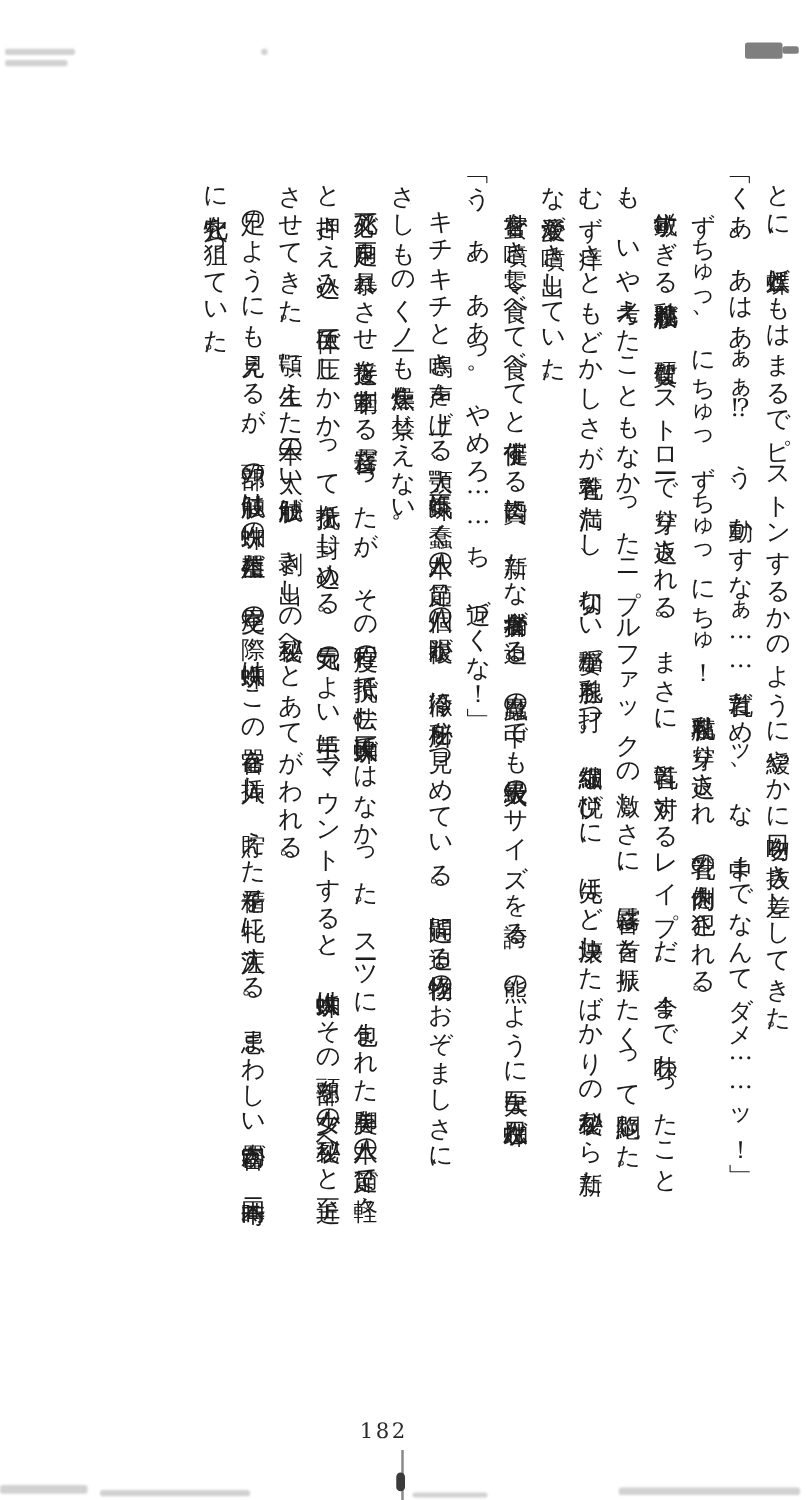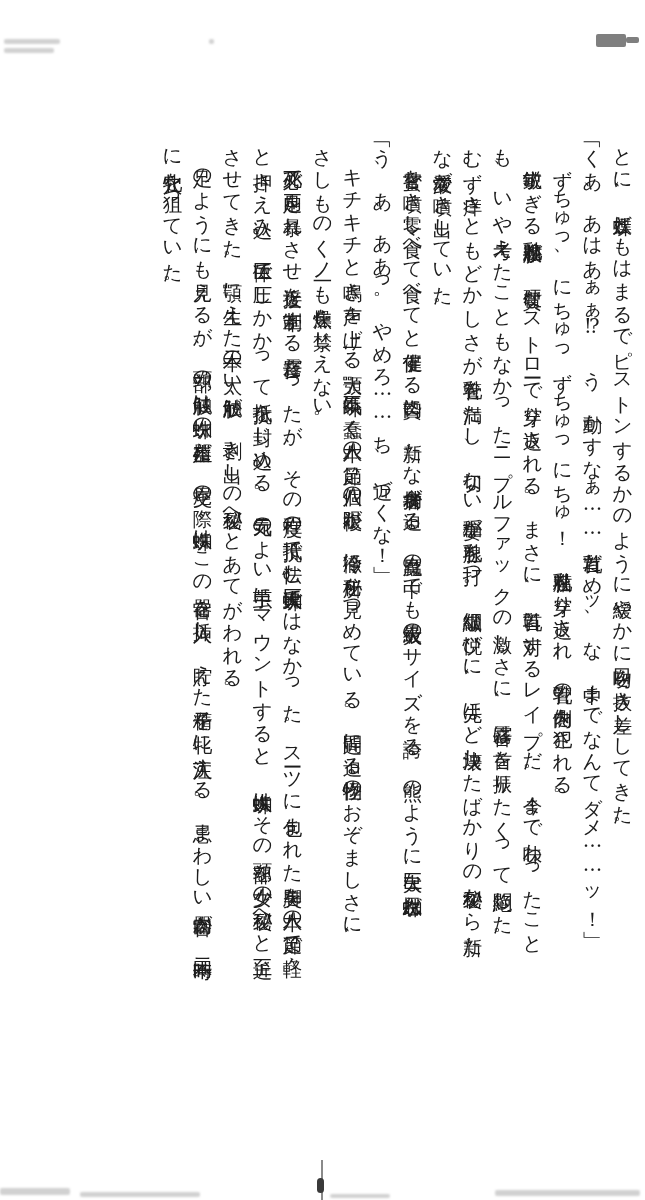--- a/index.html
+++ b/index.html
@@ -99,20 +99,21 @@
       <p class="para">「くあ、あはあぁぁ⁉　う、動かすなぁ……乳首だめッ、な、中までなんてダメ……ッ！」</p>
       <p class="para indent">ずちゅっ、にちゅっずちゅっにちゅ！　乳粘膜を穿り返され、乳管の内側を犯される。</p>
       <p class="para indent">鋭敏すぎる乳腺粘膜が、硬質なストローで穿り返される。まさに、乳首に対するレイプだ。今まで味わったことも、いや考えたこともなかったニプルファックの激しさに、霧音は首を振りたくって悶絶した。むず痒さともどかしさが乳管を満たし、切ない稲妻が乳腺を打つ。繊細な悦びに、先ほど決壊したばかりの秘裂から新たな愛液が噴き出していた。</p>
       <p class="para indent">甘蜜を噴き零し食べて食べてと催促する肉贄に、新たな捕食者が迫る。魔蟲の中でも最大級のサイズを誇る、熊のように巨大な忍蜘蛛だ。</p>
       <p class="para">「う、あ、ああっ。やめろ……ち、近づくな！」</p>
       <p class="para indent">キチキチと鳴き声を上げる大顎、不気味に蠢く八本の節足。八個の複眼が、冷徹に秘所を見つめている。間近に迫る怪物のおぞましさに、さしものくノ一も焦燥を禁じえない。</p>
       <p class="para indent">必死で両足を暴れさせ接近を牽制する霧音だったが、その程度の抵抗で怯む巨大蜘蛛ではなかった。スーツに包まれた美脚を八本の節足で軽々と押さえ込み、巨体で圧しかかって抵抗を封じ込める。元気のよい芋虫にマウントすると、大蜘蛛はその頭部を少女の秘裂へと至近させてきた。顎に生えた二本の太い触肢が、剥き出しの秘裂へとあてがわれる。</p>
       <p class="para indent">足のようにも見えるが、頭部の触肢は蜘蛛の生殖器だ。交尾の際、蜘蛛はこの器官を挿入し、貯えた精子を牝に注入する。忌まわしい肉器官が、二本同時に牝穴を狙っていた。</p>
     </div>
 
+  <div class="page-number">182</div>
 
   <div class="crease-line"></div>
   <div class="crease-blob"></div>
 
   <div class="artifact" style="left:0px; top:1188px; width:70px; height:7px;"></div>
   <div class="artifact" style="left:80px; top:1192px; width:120px; height:5px;"></div>
   <div class="artifact" style="left:330px; top:1194px; width:60px; height:4px;"></div>
   <div class="artifact" style="left:495px; top:1190px; width:145px; height:6px;"></div>
 
 </div>

